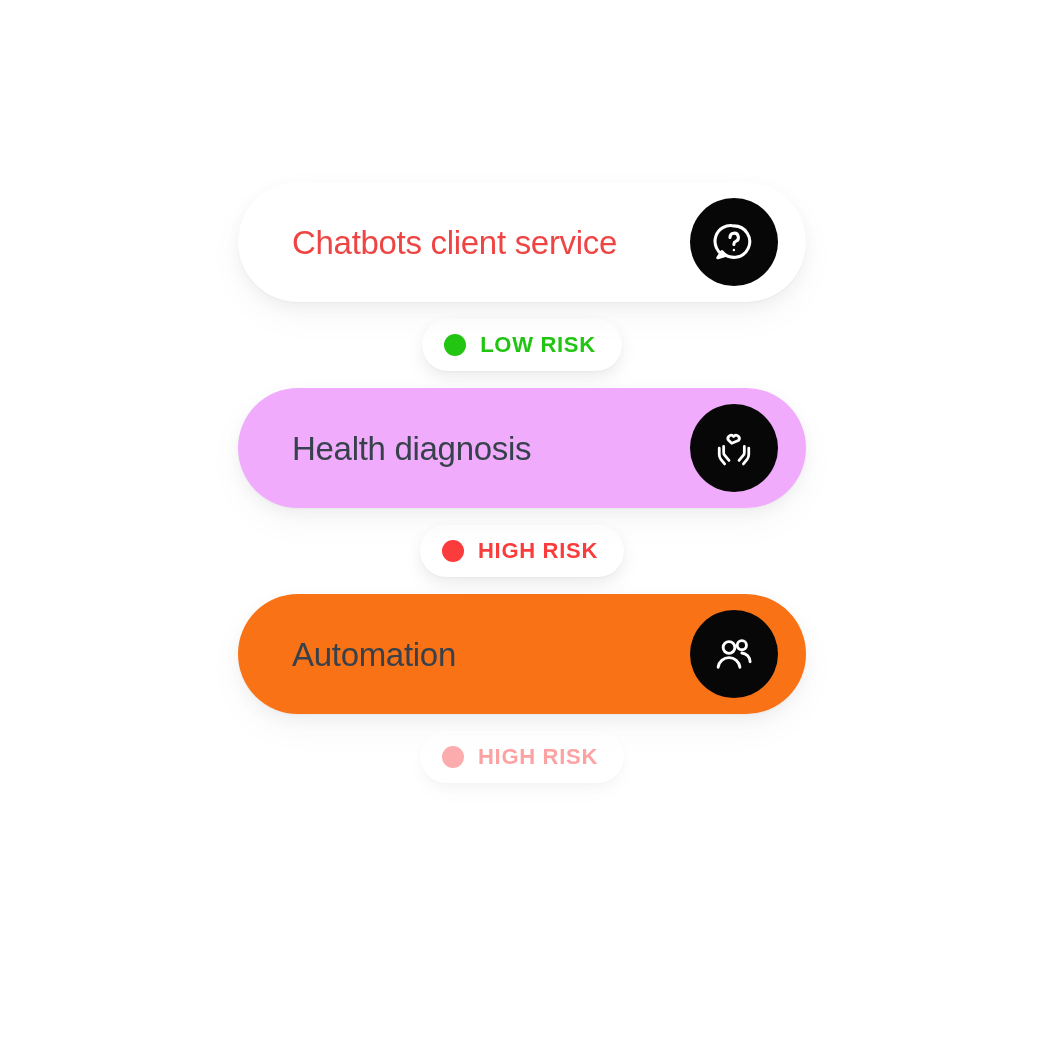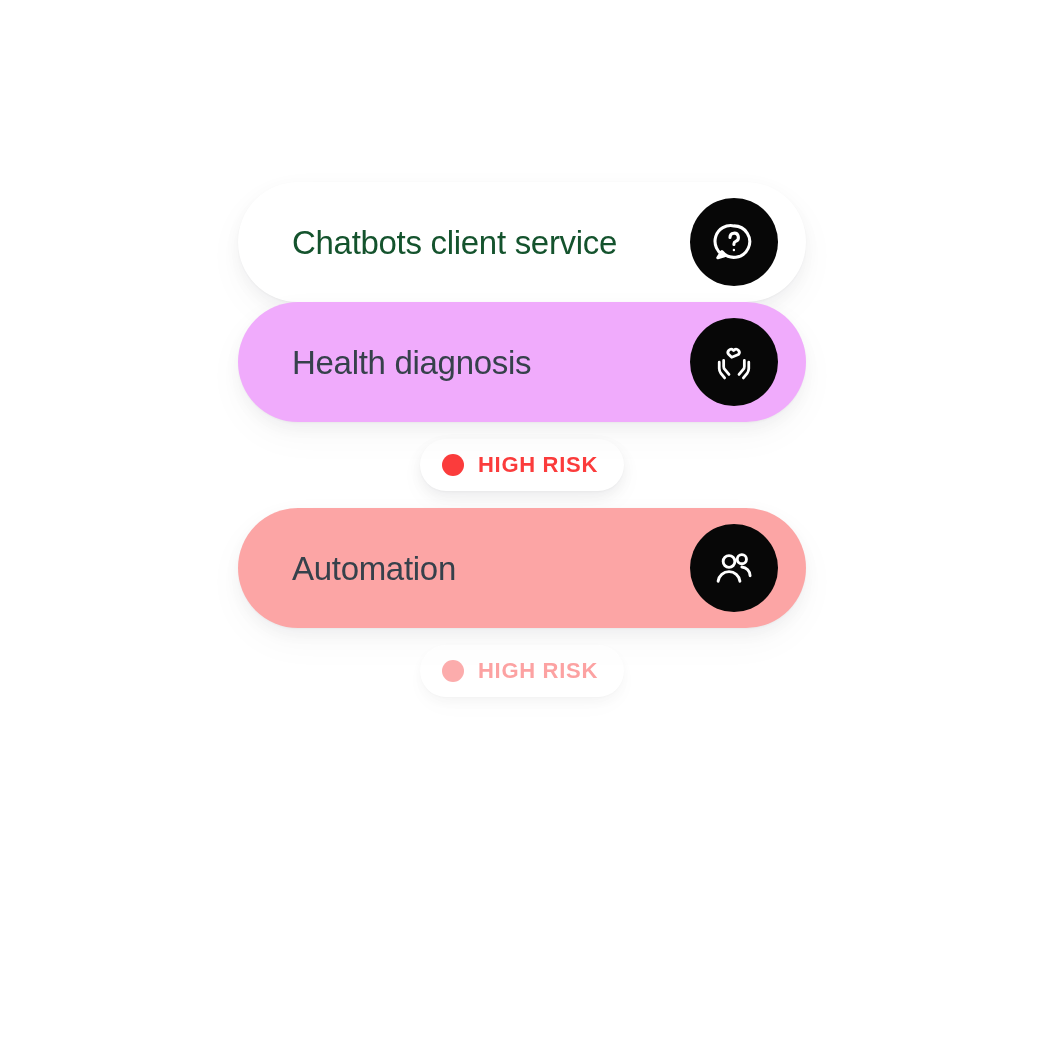--- a/index.html
+++ b/index.html
@@ -115,27 +115,33 @@
 </style>
 </head>
 <body style="background: rgb(255, 255, 255);">
 
 <div id="stage">
 
   <div class="card-list">
 
     <div class="card-group">
       <div class="card" style="background: rgb(255, 255, 255);">
-        <span class="card-title" style="color: #14532d;">Chatbots client service</span>
+        <span class="card-title" style="color: #ef4444;">Chatbots client service</span>
         <span class="card-icon" style="background: rgb(7, 7, 7);">
           <svg width="46" height="46" viewBox="0 0 24 24" fill="none" stroke="#ffffff" stroke-width="1.6" stroke-linecap="round" stroke-linejoin="round">
             <path d="M12 3.6a8.2 8.2 0 1 1-6.35 13.4l-2.1 3.2 3.5-1.05A8.2 8.2 0 0 1 12 3.6Z"></path>
             <path d="M9.9 9.6a2.2 2.2 0 1 1 3 2.05c-.62.27-.95.76-.95 1.35v.35"></path>
             <circle cx="11.95" cy="16.2" r="0.62" fill="#ffffff" stroke="none"></circle>
           </svg>
+        </span>
+      </div>
+      <div class="badge-slot">
+        <span class="badge">
+          <span class="badge-dot" style="background: rgb(34, 197, 18);"></span>
+          <span class="badge-label" style="color: rgb(34, 197, 18);">LOW RISK</span>
         </span>
       </div>
     </div>
 
     <div class="card-group">
       <div class="card" style="background: #f0abfc;">
         <span class="card-title" style="color: rgb(54, 65, 75);">Health diagnosis</span>
         <span class="card-icon" style="background: rgb(7, 7, 7);">
           <svg width="46" height="46" viewBox="0 0 24 24" fill="none" stroke="#ffffff" stroke-width="1.45" stroke-linecap="round" stroke-linejoin="round">
             <path d="M12 9.55 10.5 8.1a1.62 1.62 0 0 1 2.3-2.28l.2.2.2-.2a1.62 1.62 0 0 1 2.3 2.28L12 9.55Z" transform="translate(-1.2 0)"></path>
@@ -148,21 +154,21 @@
       </div>
       <div class="badge-slot">
         <span class="badge">
           <span class="badge-dot" style="background: rgb(251, 60, 60);"></span>
           <span class="badge-label" style="color: rgb(251, 60, 60);">HIGH RISK</span>
         </span>
       </div>
     </div>
 
     <div class="card-group">
-      <div class="card" style="background: #fca5a5;">
+      <div class="card" style="background: #f97316;">
         <span class="card-title" style="color: rgb(54, 65, 75);">Automation</span>
         <span class="card-icon" style="background: rgb(7, 7, 7);">
           <svg width="46" height="46" viewBox="0 0 24 24" fill="none" stroke="#ffffff" stroke-width="1.5" stroke-linecap="round" stroke-linejoin="round">
             <circle cx="9.4" cy="8.6" r="3.05"></circle>
             <path d="M3.7 18.9a5.75 5.75 0 0 1 11.4 0"></path>
             <circle cx="16.1" cy="7.4" r="2.4"></circle>
             <path d="M16.1 11.5a4.6 4.6 0 0 1 4.3 4.55"></path>
           </svg>
         </span>
       </div>

